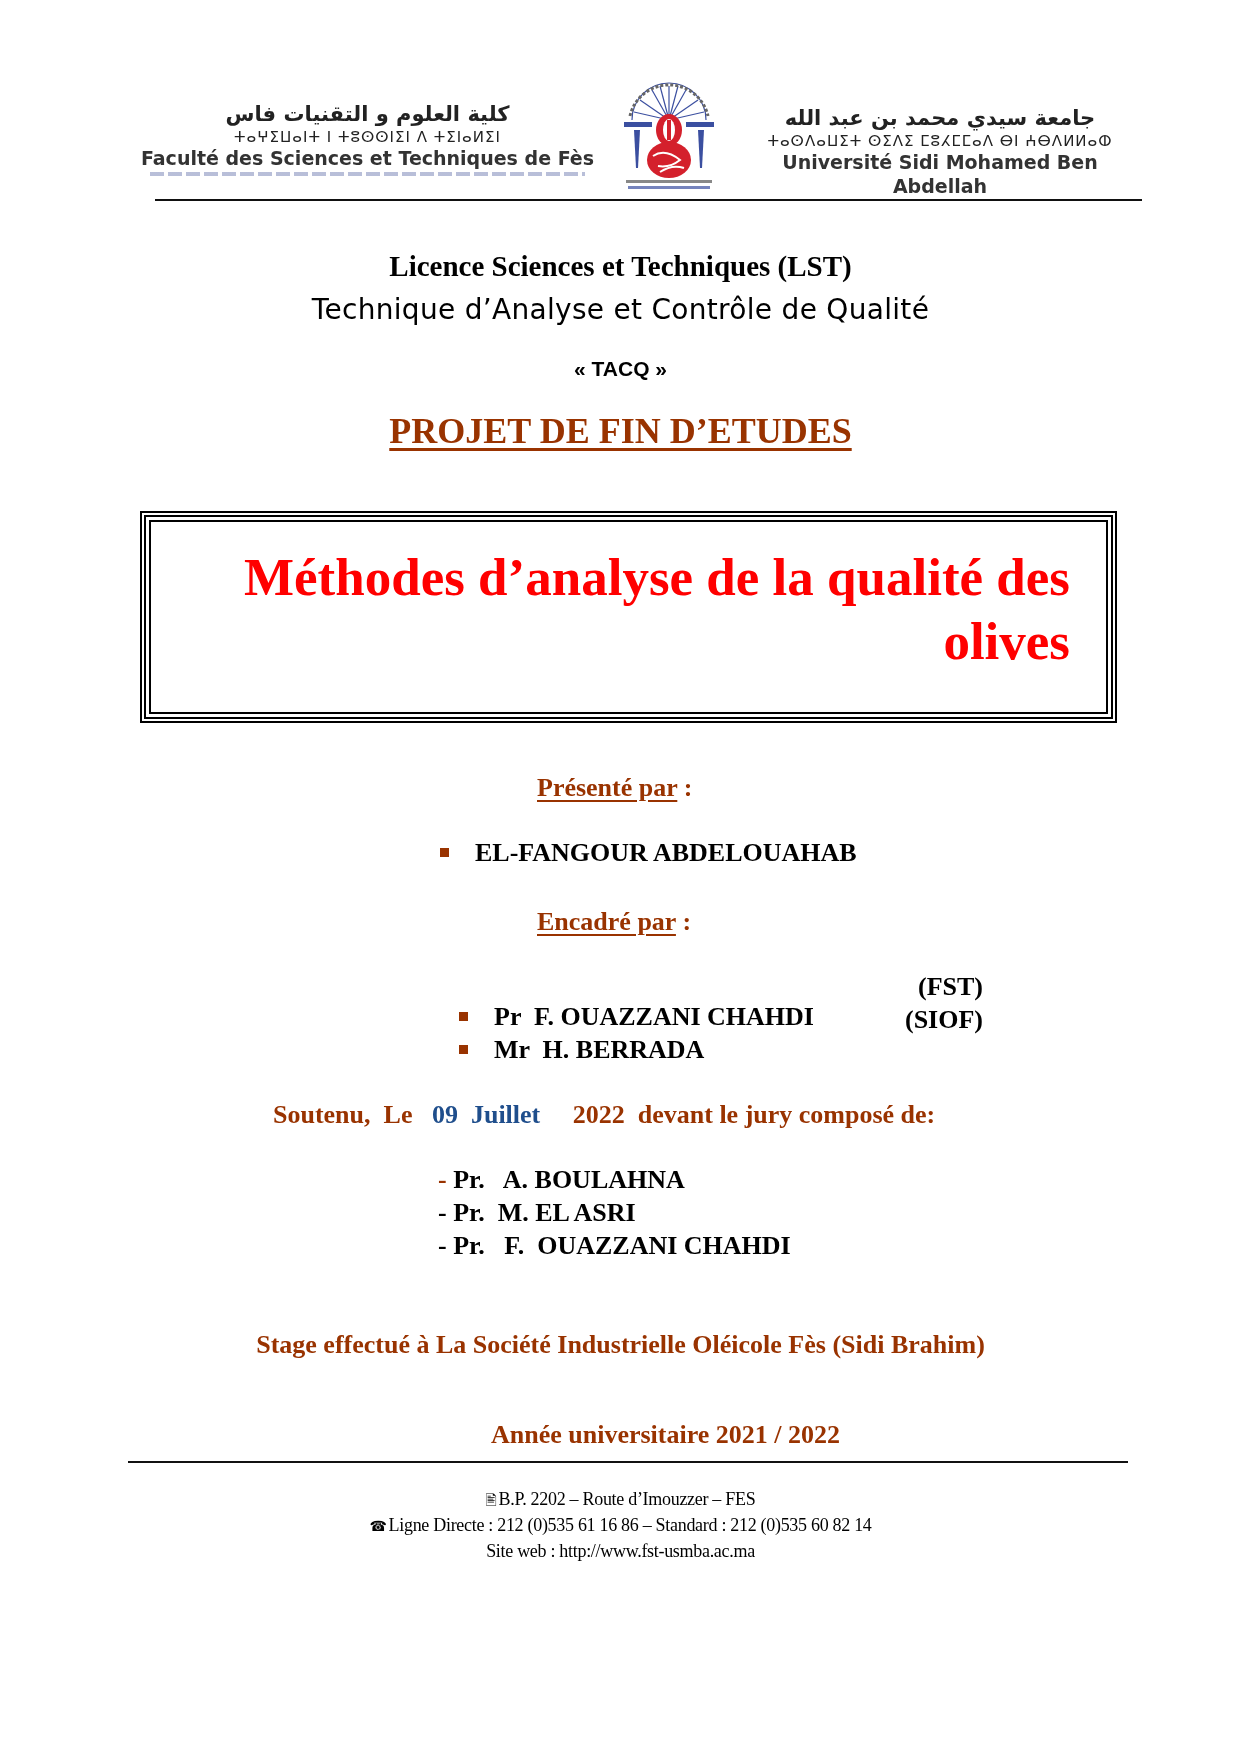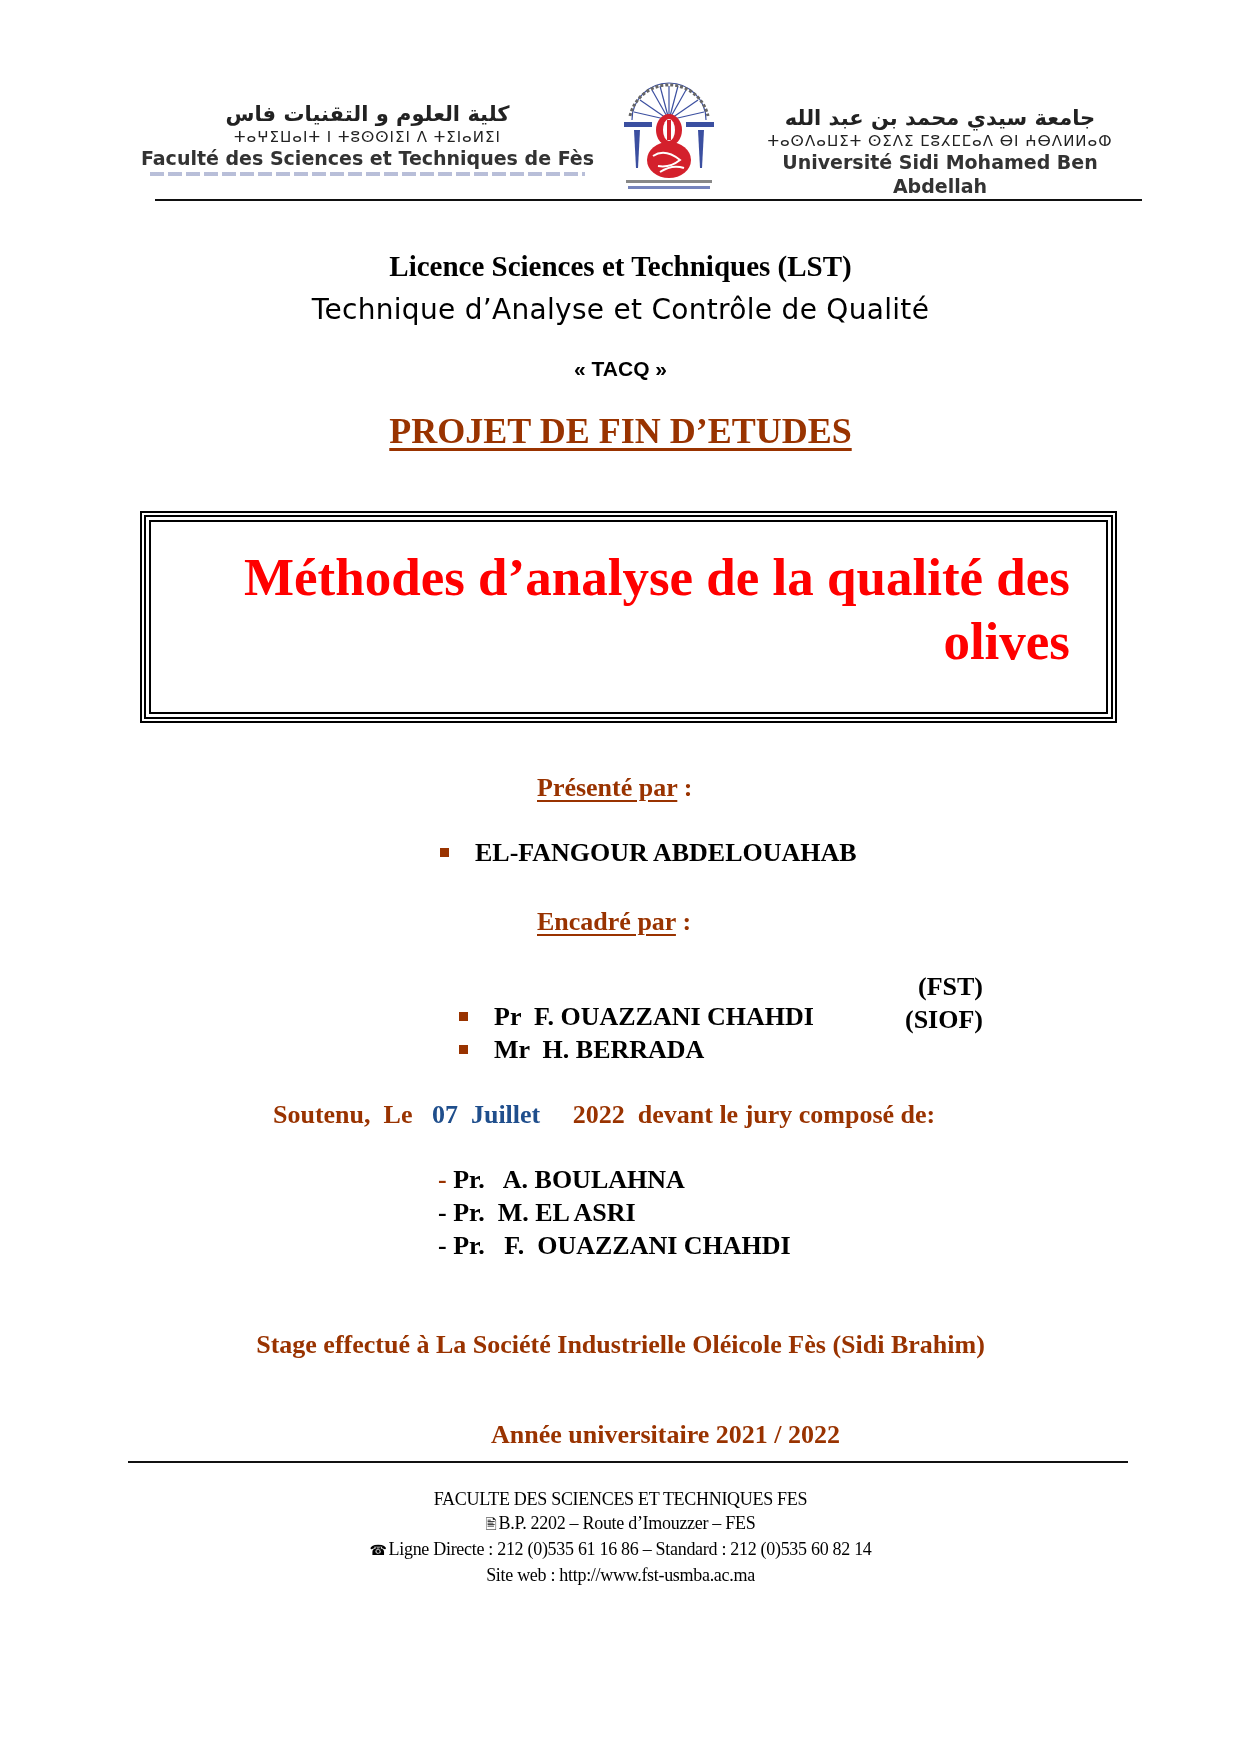--- a/index.html
+++ b/index.html
@@ -116,29 +116,28 @@
 <div class="abs label" style="left:537px; top:907px;"><u>Encadré par</u><span> :</span></div>
 <div class="abs person" style="left:446px; top:972px; white-space:pre;">
   <span class="bullet"></span><span>Pr  F. OUAZZANI CHAHDI</span>
 </div>
 <div class="abs person" style="left:918px; top:972px;">(FST)</div>
 <div class="abs person" style="left:446px; top:1005px; white-space:pre;">
   <span class="bullet"></span><span>Mr  H. BERRADA</span>
 </div>
 <div class="abs person" style="left:905px; top:1005px;">(SIOF)</div>
 
-<div class="abs soutenu"><span>Soutenu,  Le   </span><span class="date">07  Juillet</span><span>     2022  devant le jury composé de:</span></div>
+<div class="abs soutenu"><span>Soutenu,  Le   </span><span class="date">09  Juillet</span><span>     2022  devant le jury composé de:</span></div>
 
 <div class="abs jury" style="top:1165px;"><span class="dash-red">- </span><span>Pr.   A. BOULAHNA</span></div>
 <div class="abs jury" style="top:1198px;"><span>- </span><span>Pr.  M. EL ASRI</span></div>
 <div class="abs jury" style="top:1231px;"><span>- </span><span>Pr.   F.  OUAZZANI CHAHDI</span></div>
 
 <div class="abs center stage">Stage effectué à La Société Industrielle Oléicole Fès (Sidi Brahim)</div>
 <div class="abs center annee">Année universitaire  2021 / 2022</div>
 
 <div class="abs foot-rule"></div>
 
 <div class="abs center footer">
-  <div>FACULTE DES SCIENCES ET TECHNIQUES FES</div>
   <div><span class="f-icon">🖹</span><span>B.P. 2202 – Route d’Imouzzer – FES</span></div>
   <div><span class="f-icon">☎</span><span>Ligne Directe : 212 (0)535 61 16 86 – Standard : 212 (0)535 60 82 14</span></div>
   <div>Site web : http://www.fst-usmba.ac.ma</div>
 </div>
 
 </body></html>

